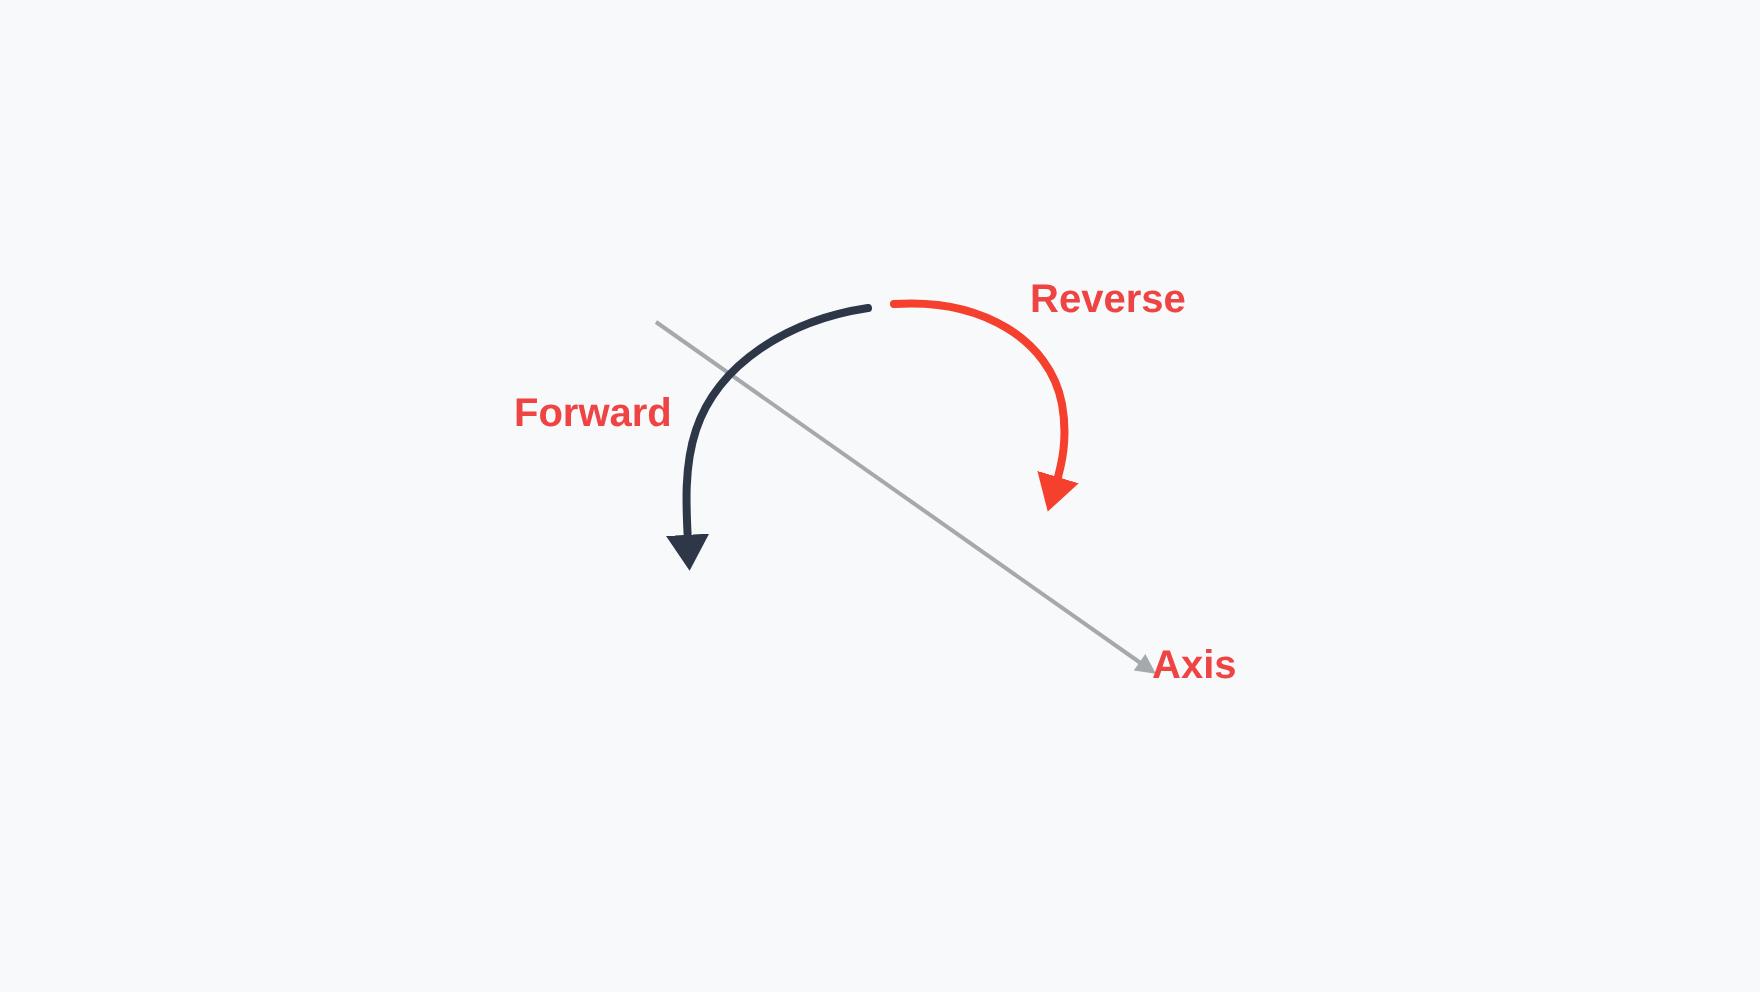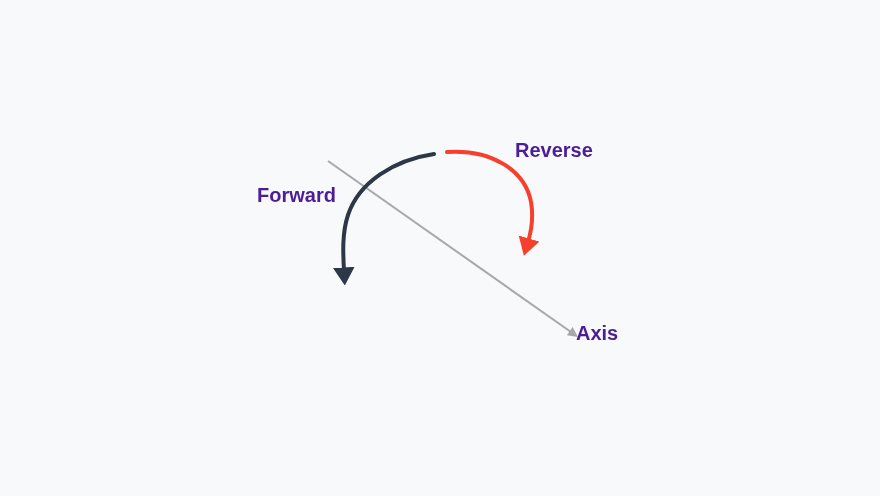--- a/index.html
+++ b/index.html
@@ -18,26 +18,26 @@
   }
   .diagram-svg {
     position: absolute;
     left: 0;
     top: 0;
   }
   .diagram-label {
     position: absolute;
     font-size: 20px;
     font-weight: 700;
-    color: #4c1d95;
+    color: #ef4444;
     line-height: 1.1;
     white-space: nowrap;
     user-select: none;
   }
-  .label-forward { left: 257px; top: 184px; }
+  .label-forward { left: 257px; top: 196px; }
   .label-reverse { left: 515px; top: 139px; }
   .label-axis    { left: 576px; top: 290px; margin-top: 32px; }
 </style>
 </head>
 <body>
 
 <div class="diagram-stage">
 
   <svg class="diagram-svg" width="880" height="496" viewBox="0 0 880 496">
     <defs>

